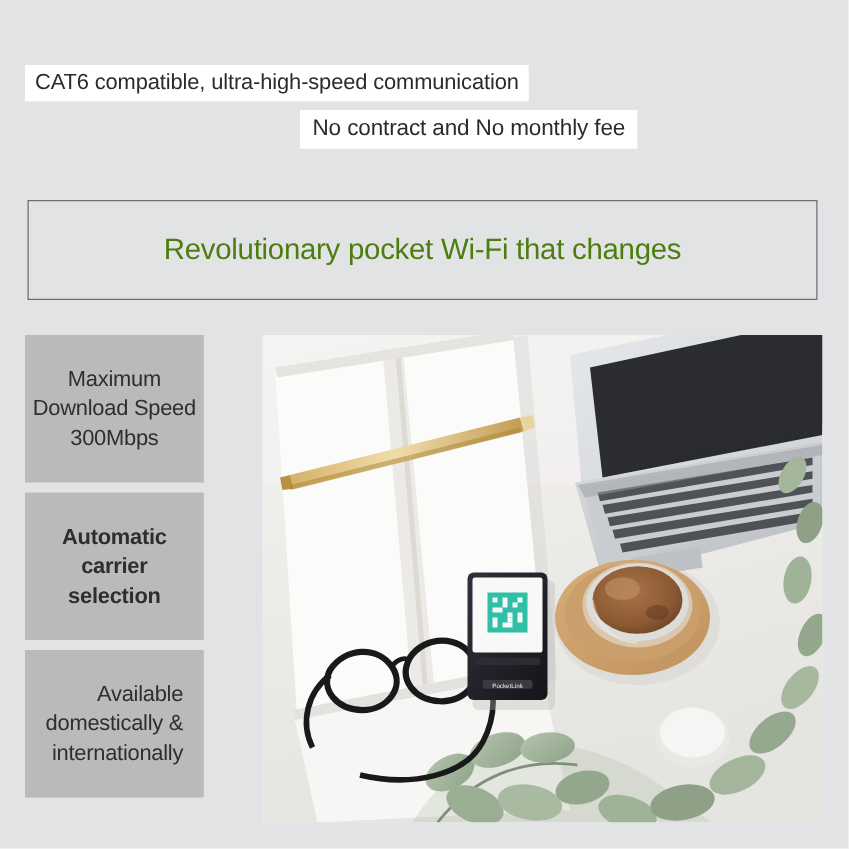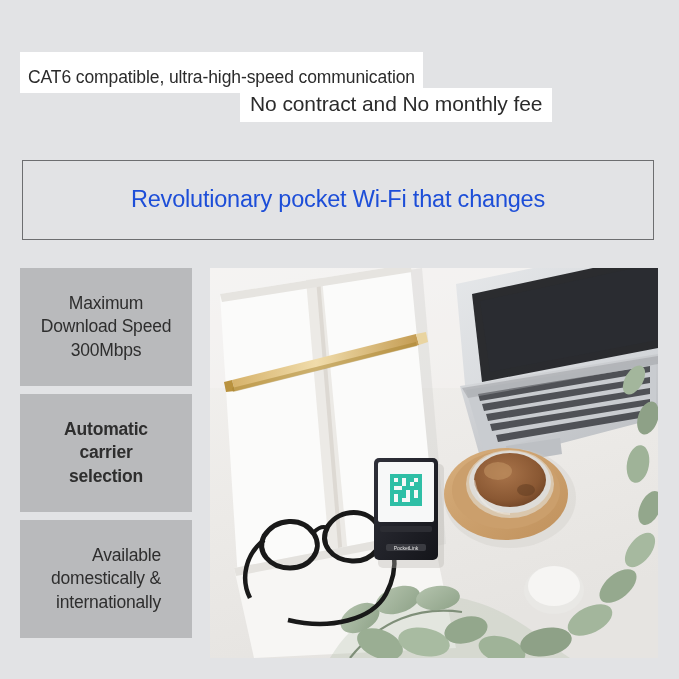--- a/index.html
+++ b/index.html
@@ -17,33 +17,33 @@
     background: #e2e3e5;
     overflow: hidden;
   }
 
   
   .banner1 {
     position: absolute;
     left: 20px;
     top: 52px;
     background: #ffffff;
-    padding: 15px 8px 5px 8px;
+    padding: 3px 8px 5px 8px;
     font-size: 17.5px;
     color: #2b2b2b;
     white-space: nowrap;
     letter-spacing: -0.1px;
   }
   .banner2 {
     position: absolute;
     left: 240px;
     top: 88px;
     background: #ffffff;
     padding: 4px 10px 6px 10px;
-    font-size: 21px;
+    font-size: 18px;
     color: #2b2b2b;
     white-space: nowrap;
     letter-spacing: -0.1px;
   }
 
   
   .headline {
     position: absolute;
     left: 22px;
     top: 160px;
@@ -52,36 +52,36 @@
     border: 1.5px solid #6d6e70;
     box-sizing: border-box;
     display: flex;
     align-items: center;
     justify-content: center;
     text-align: center;
   }
   .headline-inner {
     font-size: 23.5px;
     line-height: 1.28;
-    color: #1d4ed8;
+    color: #4d7c0f;
     letter-spacing: -0.2px;
     padding-bottom: 2px;
   }
 
   
   .tiles {
     position: absolute;
     left: 20px;
     top: 268px;
     width: 172px;
   }
   .tile {
     background: #b9babc;
     color: #2e2e2e;
-    width: 172px;
+    width: 143px;
     display: flex;
     align-items: center;
     justify-content: center;
     text-align: center;
     font-size: 17.5px;
     line-height: 1.33;
     letter-spacing: -0.2px;
   }
   .tile-1 { height: 118px; margin-bottom: 8px; }
   .tile-2 { height: 118px; margin-bottom: 8px; font-weight: bold; }

